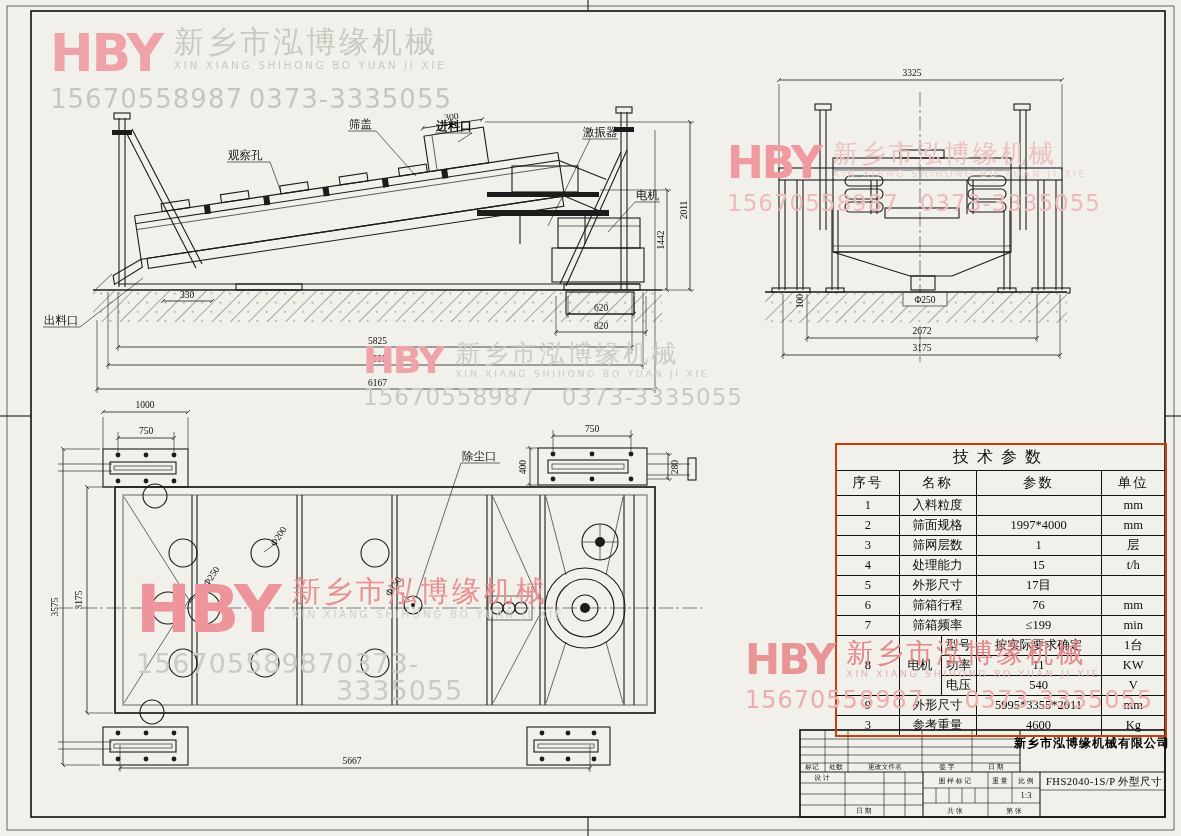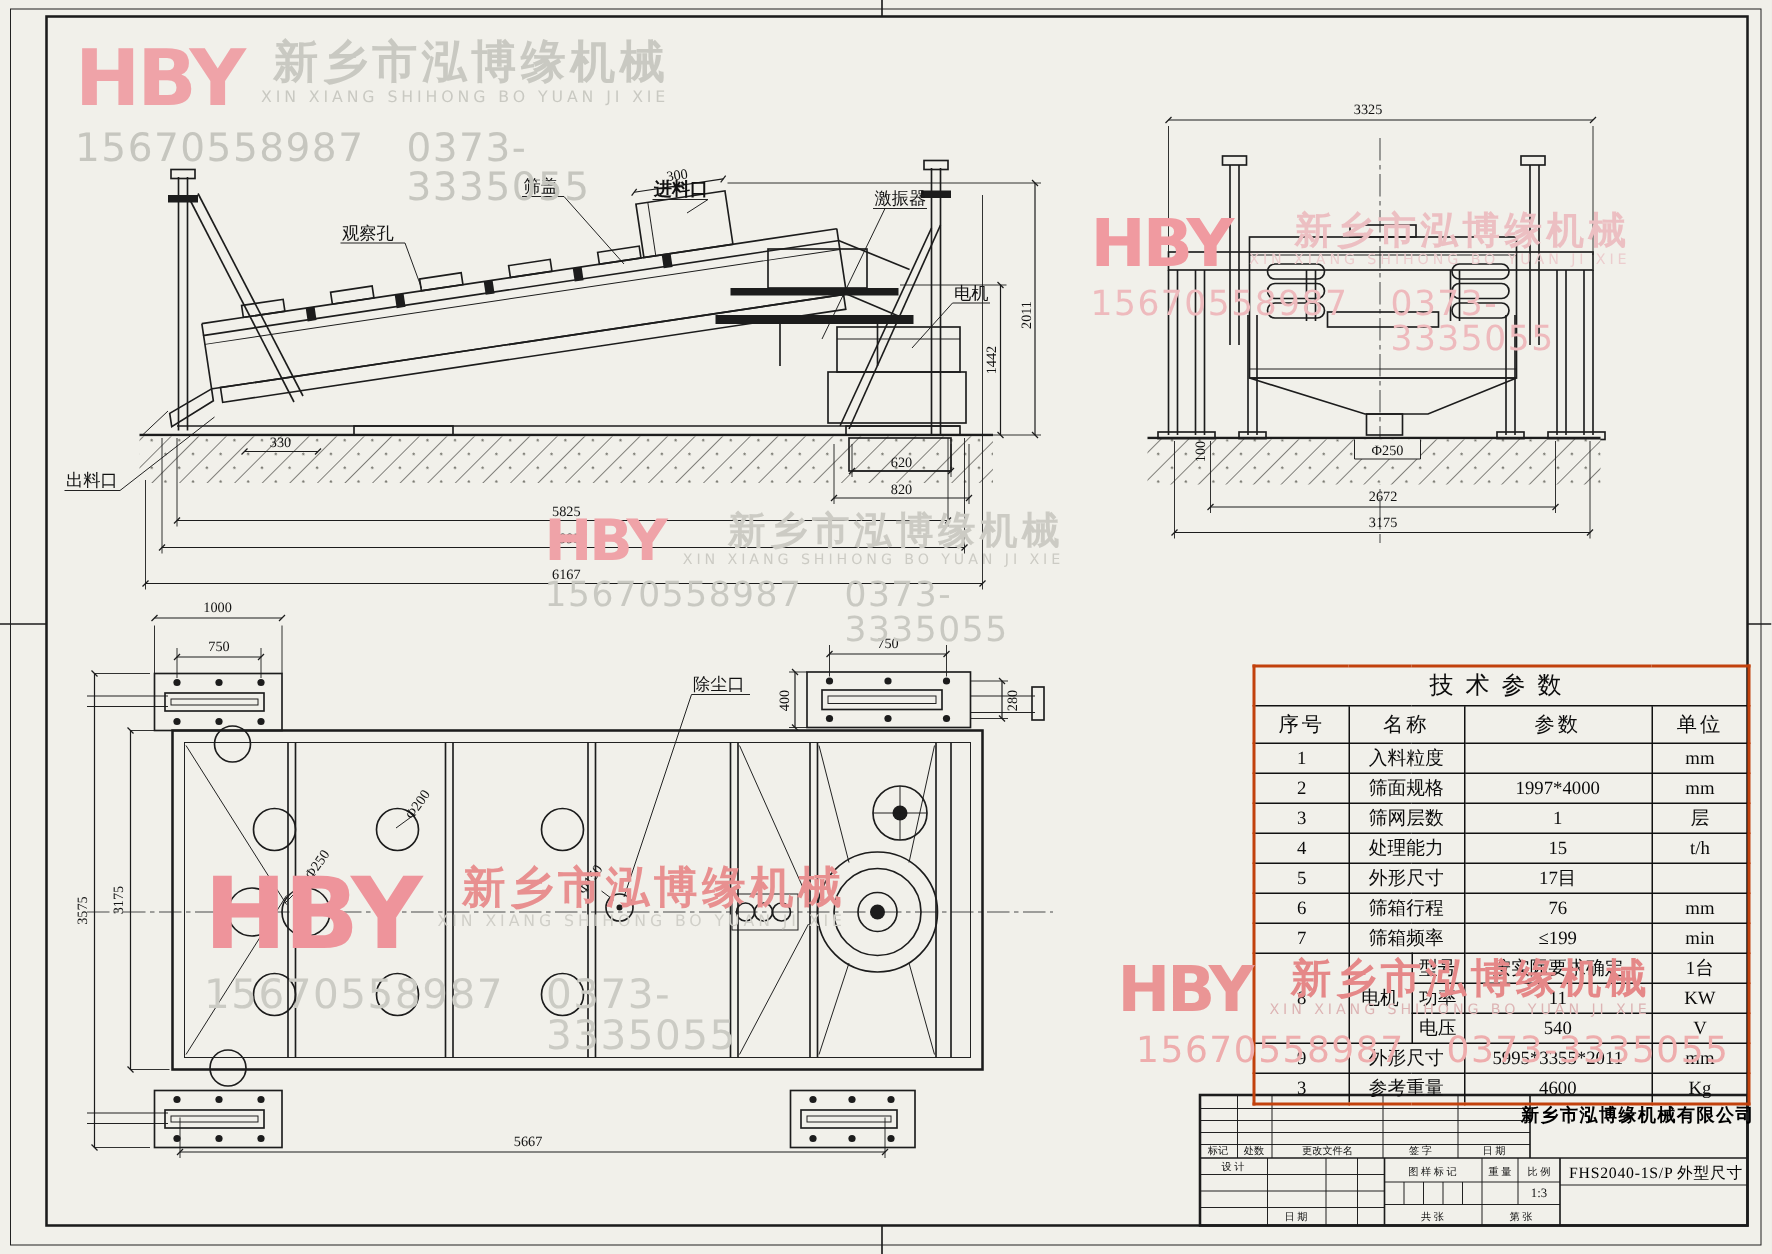--- a/index.html
+++ b/index.html
@@ -27,25 +27,25 @@
   
   .spec{position:absolute;left:835px;top:443px;z-index:2;}
   .spec table{border-collapse:collapse;table-layout:fixed;width:330px;border:2px solid #c2410c;}
   .spec td{border:1px solid #111;text-align:center;vertical-align:middle;padding:0;height:19px;
            font:12.5px "Liberation Serif",serif;color:#0b0b0b;white-space:nowrap;overflow:hidden;}
   .spec tr.t-title td{height:25px;font-size:16px;letter-spacing:8px;}
   .spec tr.t-head td{height:24px;font-size:13.5px;letter-spacing:2px;}
 
   
   .wm{position:absolute;z-index:3;pointer-events:none;line-height:1;font-family:"DejaVu Sans",sans-serif;}
-  .wm-row{display:flex;align-items:flex-start;gap:12px;text-align:right;}
+  .wm-row{display:flex;align-items:flex-start;gap:12px;}
   .wm-logo{font-weight:800;letter-spacing:-2px;}
-  .wm-cn{display:block;font-weight:700;letter-spacing:3px;white-space:nowrap;}
+  .wm-cn{display:block;font-weight:400;letter-spacing:3px;white-space:nowrap;}
   .wm-en{display:block;letter-spacing:2.6px;margin-top:3px;white-space:nowrap;}
-  .wm-ph{display:flex;justify-content:flex-end;margin-top:7px;letter-spacing:1px;gap:28px;}
+  .wm-ph{display:flex;justify-content:space-between;margin-top:7px;letter-spacing:1px;}
 
   .wm1{left:50px;top:27px;width:402px;}
   .wm1 .wm-logo{font-size:52px;color:#efa3a8;}
   .wm1 .wm-cn{font-size:30px;color:#c9c9c2;}
   .wm1 .wm-en{font-size:10.5px;color:#c9c9c2;}
   .wm1 .wm-ph{font-size:26px;color:#c6c6bf;}
 
   .wm2{left:727px;top:141px;width:374px;}
   .wm2 .wm-logo{font-size:44px;color:#f09aa0;}
   .wm2 .wm-cn{font-size:25px;color:#ecbfc2;}

